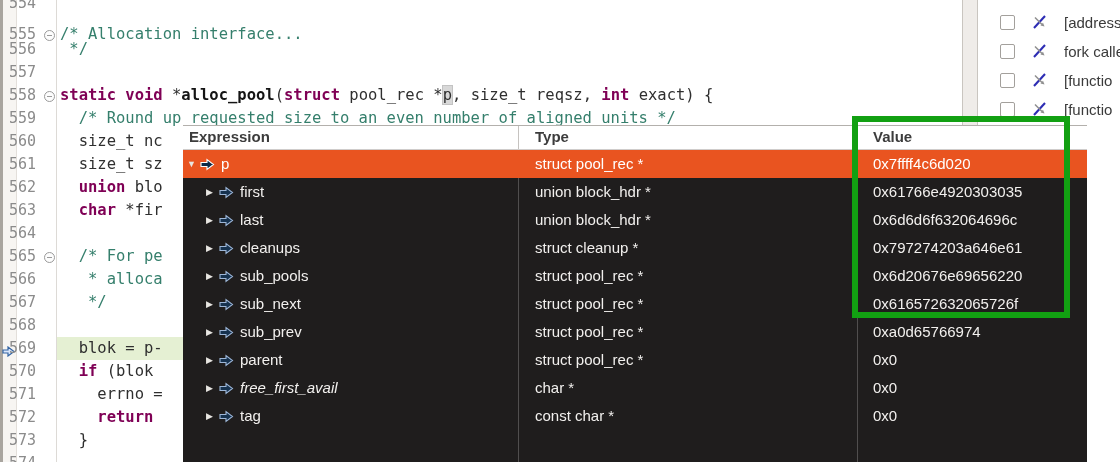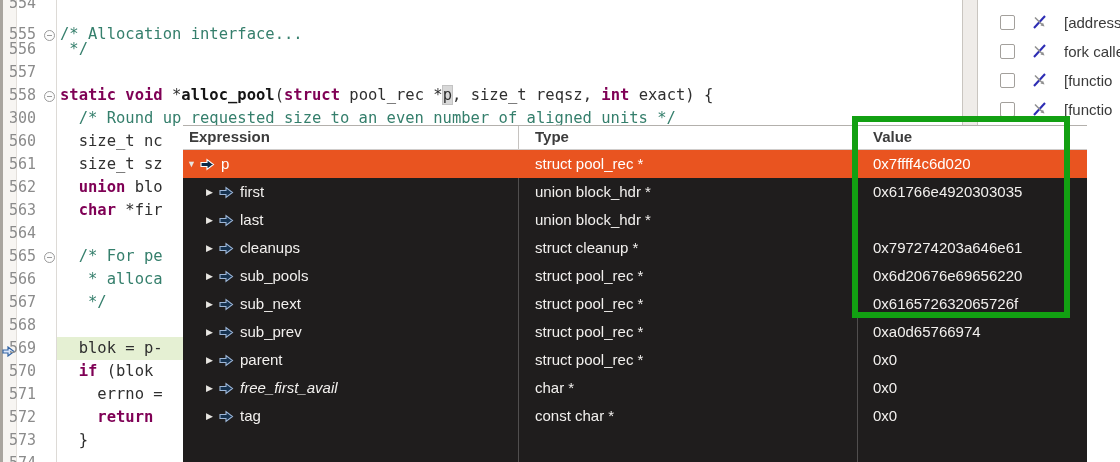--- a/index.html
+++ b/index.html
@@ -86,21 +86,21 @@
         <div class="ed-line" style="top: 61px;">
           <div class="ln-num">557</div>
           <div class="code"></div>
         </div>
         <div class="ed-line" style="top: 84px;">
           <div class="ln-num">558</div>
           <div class="fold"></div>
           <div class="code"><span class="tk-k">static</span><span class="tk-d"> </span><span class="tk-k">void</span><span class="tk-d"> *</span><span class="tk-f">alloc_pool</span><span class="tk-d">(</span><span class="tk-k">struct</span><span class="tk-d"> pool_rec *</span><span class="tk-hl">p</span><span class="tk-d">, size_t reqsz, </span><span class="tk-k">int</span><span class="tk-d"> exact) {</span></div>
         </div>
         <div class="ed-line" style="top: 107px;">
-          <div class="ln-num">300</div>
+          <div class="ln-num">559</div>
           <div class="code"><span class="tk-c">  /* Round up requested size to an even number of aligned units */</span></div>
         </div>
         <div class="ed-line" style="top: 130px;">
           <div class="ln-num">560</div>
           <div class="code"><span class="tk-d">  size_t nc</span></div>
         </div>
         <div class="ed-line" style="top: 153px;">
           <div class="ln-num">561</div>
           <div class="code"><span class="tk-d">  size_t sz</span></div>
         </div>
@@ -236,20 +236,21 @@
           <div class="type-cell">union block_hdr *</div>
           <div class="value-cell">0x61766e4920303035</div>
         </div>
         <div class="pv-row">
           <div class="tri" style="left: 23px;">▶</div>
           <div class="var-icon" style="left: 36px;"><svg width="15" height="13" viewBox="0 0 15 13">
               <path d="M1 4.5 H7 V1.5 L13.5 6.5 7 11.5 V8.5 H1 Z" fill="#16324f" stroke="#9cb6d8" stroke-width="1.1"></path>
             </svg></div>
           <div class="expr-label" style="left: 57px;">last</div>
           <div class="type-cell">union block_hdr *</div>
+          <div class="value-cell">0x6d6d6f632064696c</div>
         </div>
         <div class="pv-row">
           <div class="tri" style="left: 23px;">▶</div>
           <div class="var-icon" style="left: 36px;"><svg width="15" height="13" viewBox="0 0 15 13">
               <path d="M1 4.5 H7 V1.5 L13.5 6.5 7 11.5 V8.5 H1 Z" fill="#16324f" stroke="#9cb6d8" stroke-width="1.1"></path>
             </svg></div>
           <div class="expr-label" style="left: 57px;">cleanups</div>
           <div class="type-cell">struct cleanup *</div>
           <div class="value-cell">0x797274203a646e61</div>
         </div>

